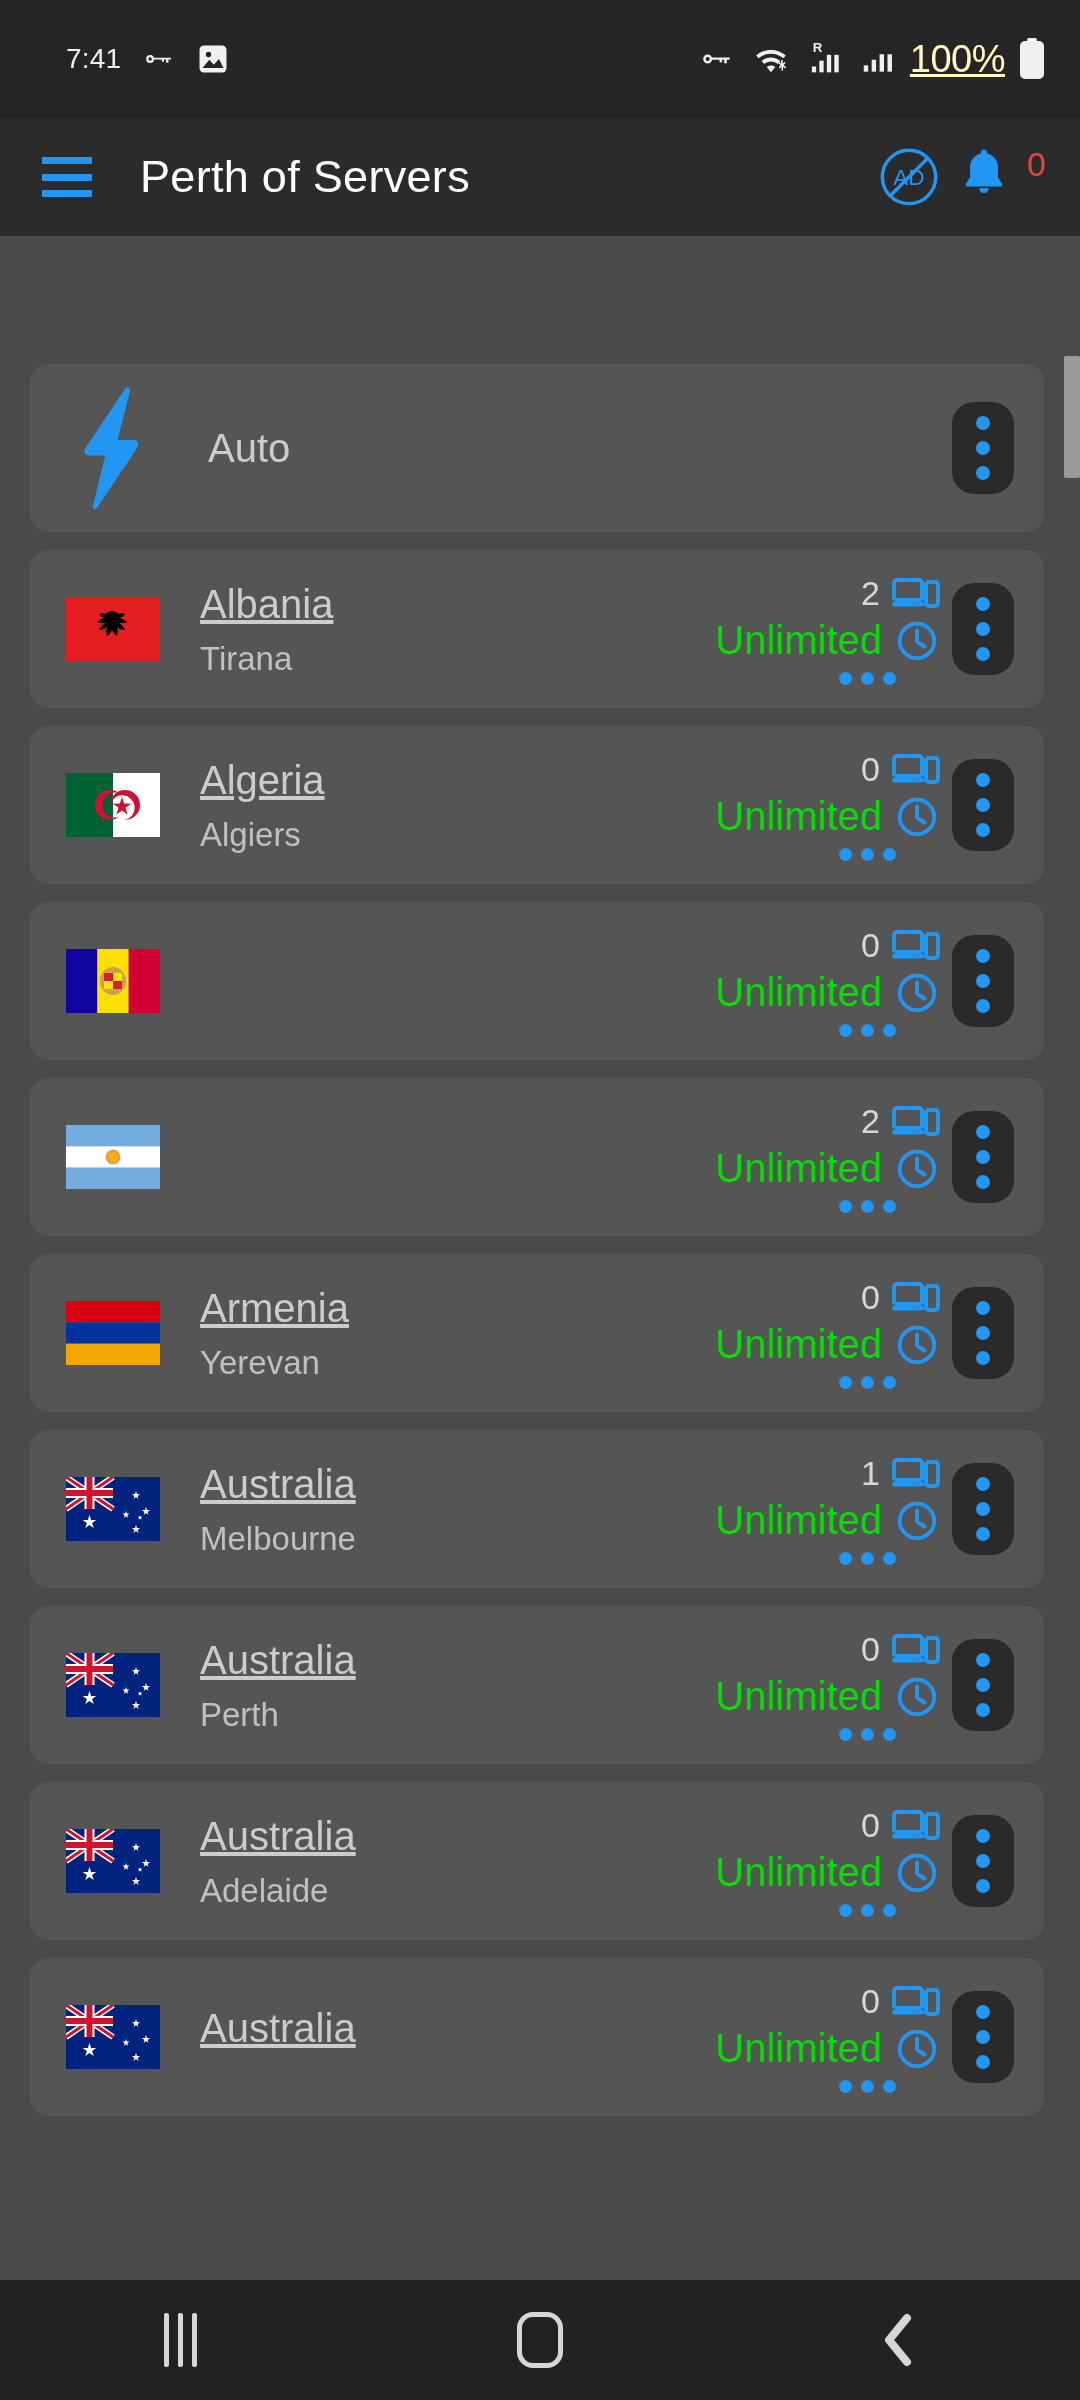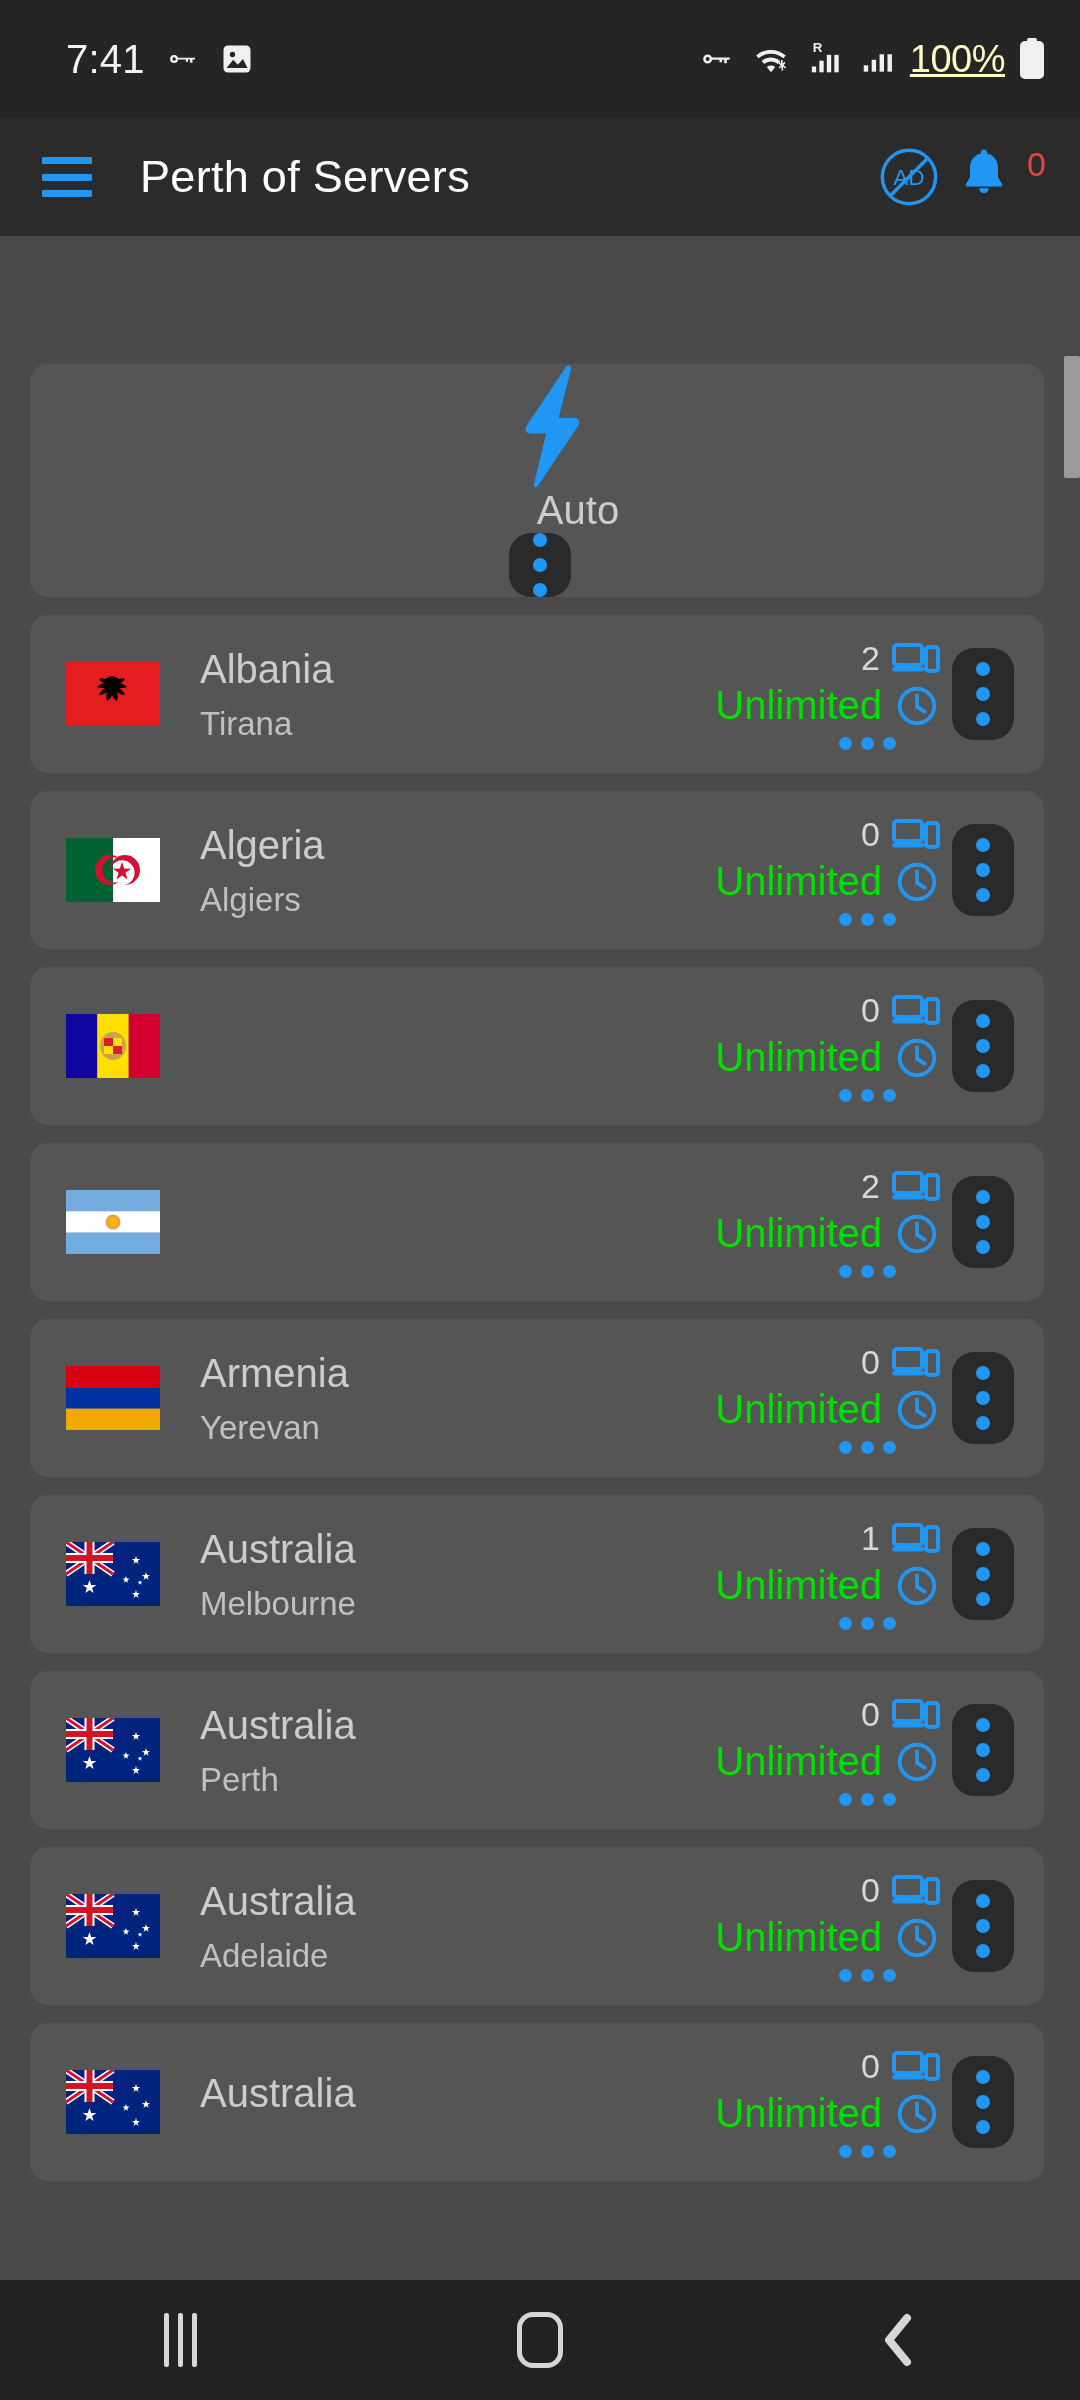--- a/index.html
+++ b/index.html
@@ -11,21 +11,21 @@
   }
   .phone { position: relative; width: 1080px; height: 2400px; background: #4a4a4a; }
 
   
   .statusbar {
     height: 118px; background: #252525;
     display: flex; align-items: center;
     padding: 0 34px 0 66px; color: #f0f0f0;
   }
   .sb-left { display: flex; align-items: center; gap: 18px; }
-  .sb-time { font-size: 40px; letter-spacing: .2px; color: #f2f2f2; }
+  .sb-time { font-size: 28px; letter-spacing: .2px; color: #f2f2f2; }
   .sb-right { margin-left: auto; display: flex; align-items: center; gap: 13px; }
   .sb-pct { font-size: 38px; color: #fef9c3; letter-spacing: -.5px; text-decoration: underline; }
   .ic { display: inline-flex; align-items: center; justify-content: center; }
 
   
   .appbar {
     height: 118px; background: #2b2b2b;
     display: flex; align-items: center; padding: 0 34px 0 34px;
   }
   .hamburger { width: 66px; height: 52px; display: flex; flex-direction: column;
@@ -61,21 +61,21 @@
     background: #555555; border-radius: 18px;
     display: flex; align-items: center; padding: 0 0 0 36px;
   }
   .row.auto-row { min-height: 168px; }
 
   .flag {
     width: 94px; height: 64px; flex: 0 0 94px; position: relative; overflow: hidden;
     background: #888;
   }
   .names { margin-left: 40px; display: flex; flex-direction: column; gap: 18px; }
-  .country { font-size: 40px; color: #cccccc; line-height: 1; }
+  .country { font-size: 40px; color: #cccccc; line-height: 1; text-decoration: underline; }
   .city { font-size: 33px; color: #c0c0c0; line-height: 1; }
   .auto-label { font-size: 40px; color: #cccccc; margin-left: 46px; }
 
   .meta { margin-left: auto; display: flex; flex-direction: column;
           align-items: flex-end; gap: 4px; padding-right: 12px; }
   .meta-line { display: flex; align-items: center; gap: 12px; }
   .meta-count { font-size: 34px; color: #d8d8d8; }
   .meta-unlimited { font-size: 40px; color: #00e000; }
   .dots3 { display: flex; gap: 9px; padding-right: 44px; margin-top: 4px; }
   .dots3 b { width: 13px; height: 13px; border-radius: 50%; background: #2196f3; display:block; }
@@ -185,21 +185,21 @@
           <path fill="#2196f3" d="M10.6 21.6h4.8c0 1.3-1.1 2.4-2.4 2.4s-2.4-1.1-2.4-2.4z"></path>
         </svg>
       </span>
       <span class="badge-zero">0</span>
     </div>
   </div>
 
 
   <div class="list">
 
-    <div class="row auto-row" style="margin-top:16px;flex-direction:column;">
+    <div class="row auto-row" style="margin-top:16px;">
       <div class="bolt">
         <svg width="82" height="124" viewBox="0 0 40 62">
           <path fill="#2196f3" d="M25.5 1.5L6 30.5c-1.6 2.4-.6 4.3 2.1 4.3h7.5L9.5 59.8c-.5 1.9 1 2.4 2.1.9l19.8-29.4c1.6-2.4.6-4.3-2.1-4.3h-7.5l6.1-24C28.5.6 26.8-.2 25.5 1.5z"></path>
         </svg>
       </div>
       <div class="auto-label">Auto</div>
       <div class="meta" style="flex:1;"></div>
       <div class="kebab">
           <i></i>
           <i></i>

